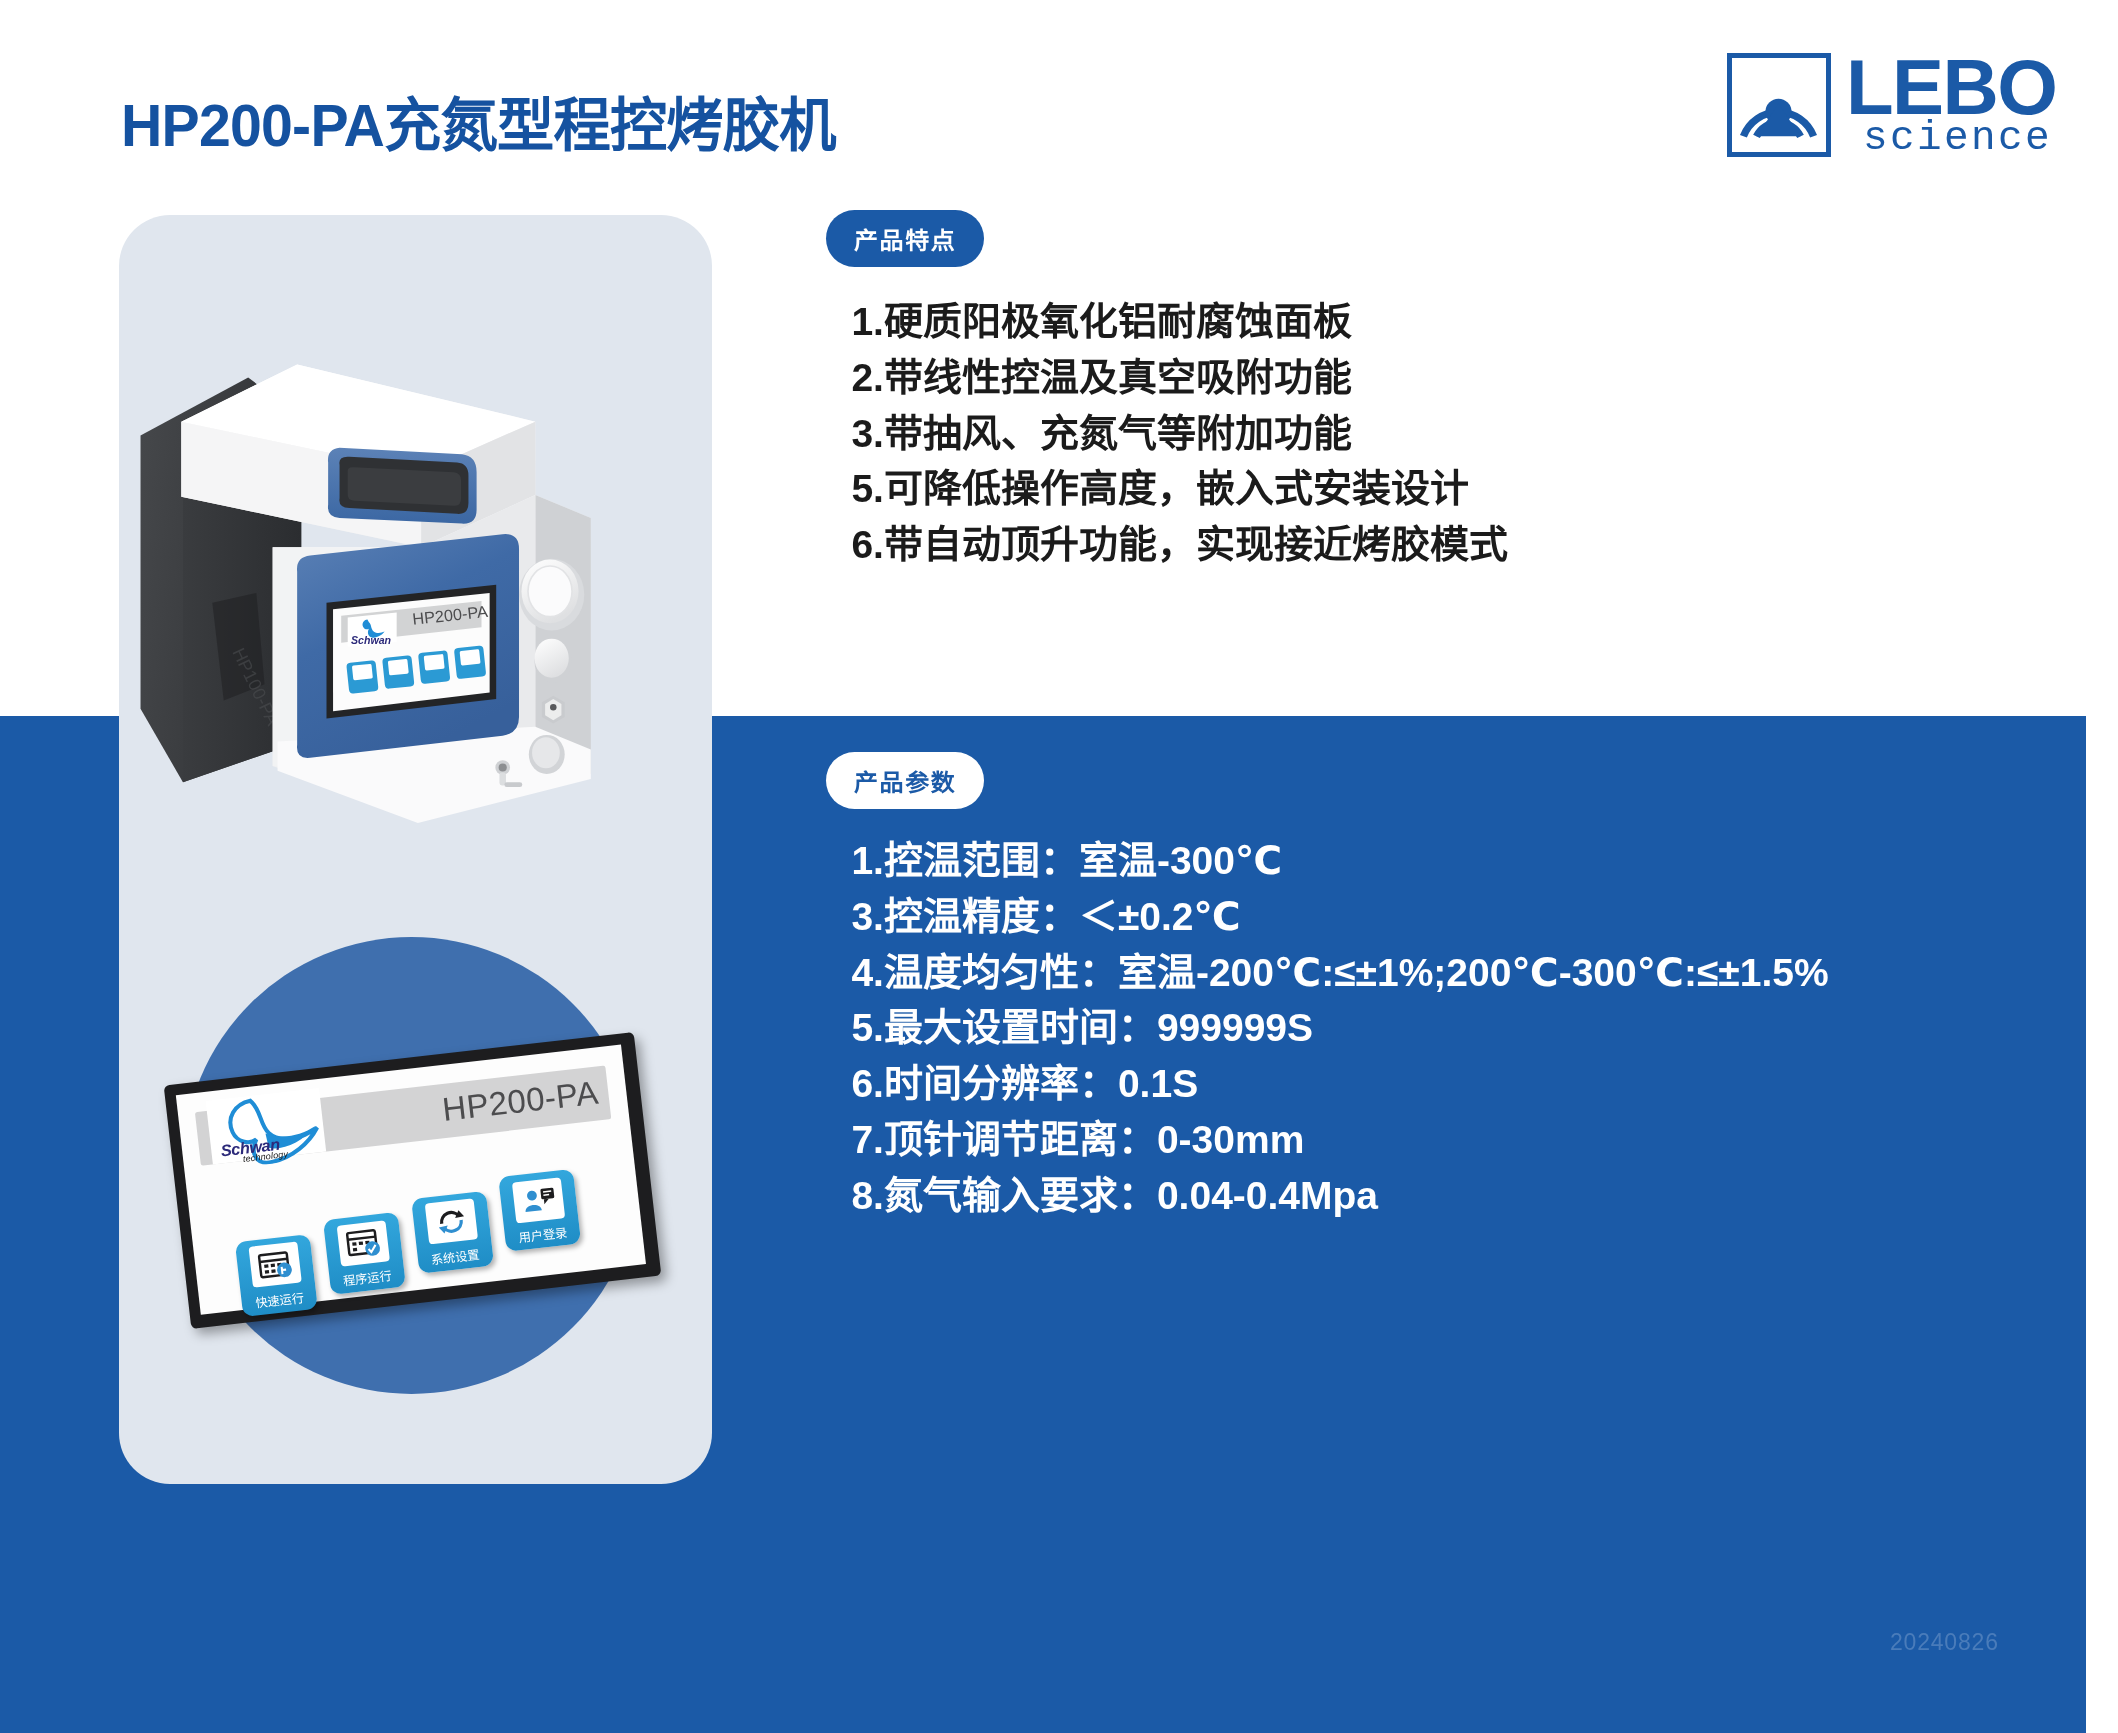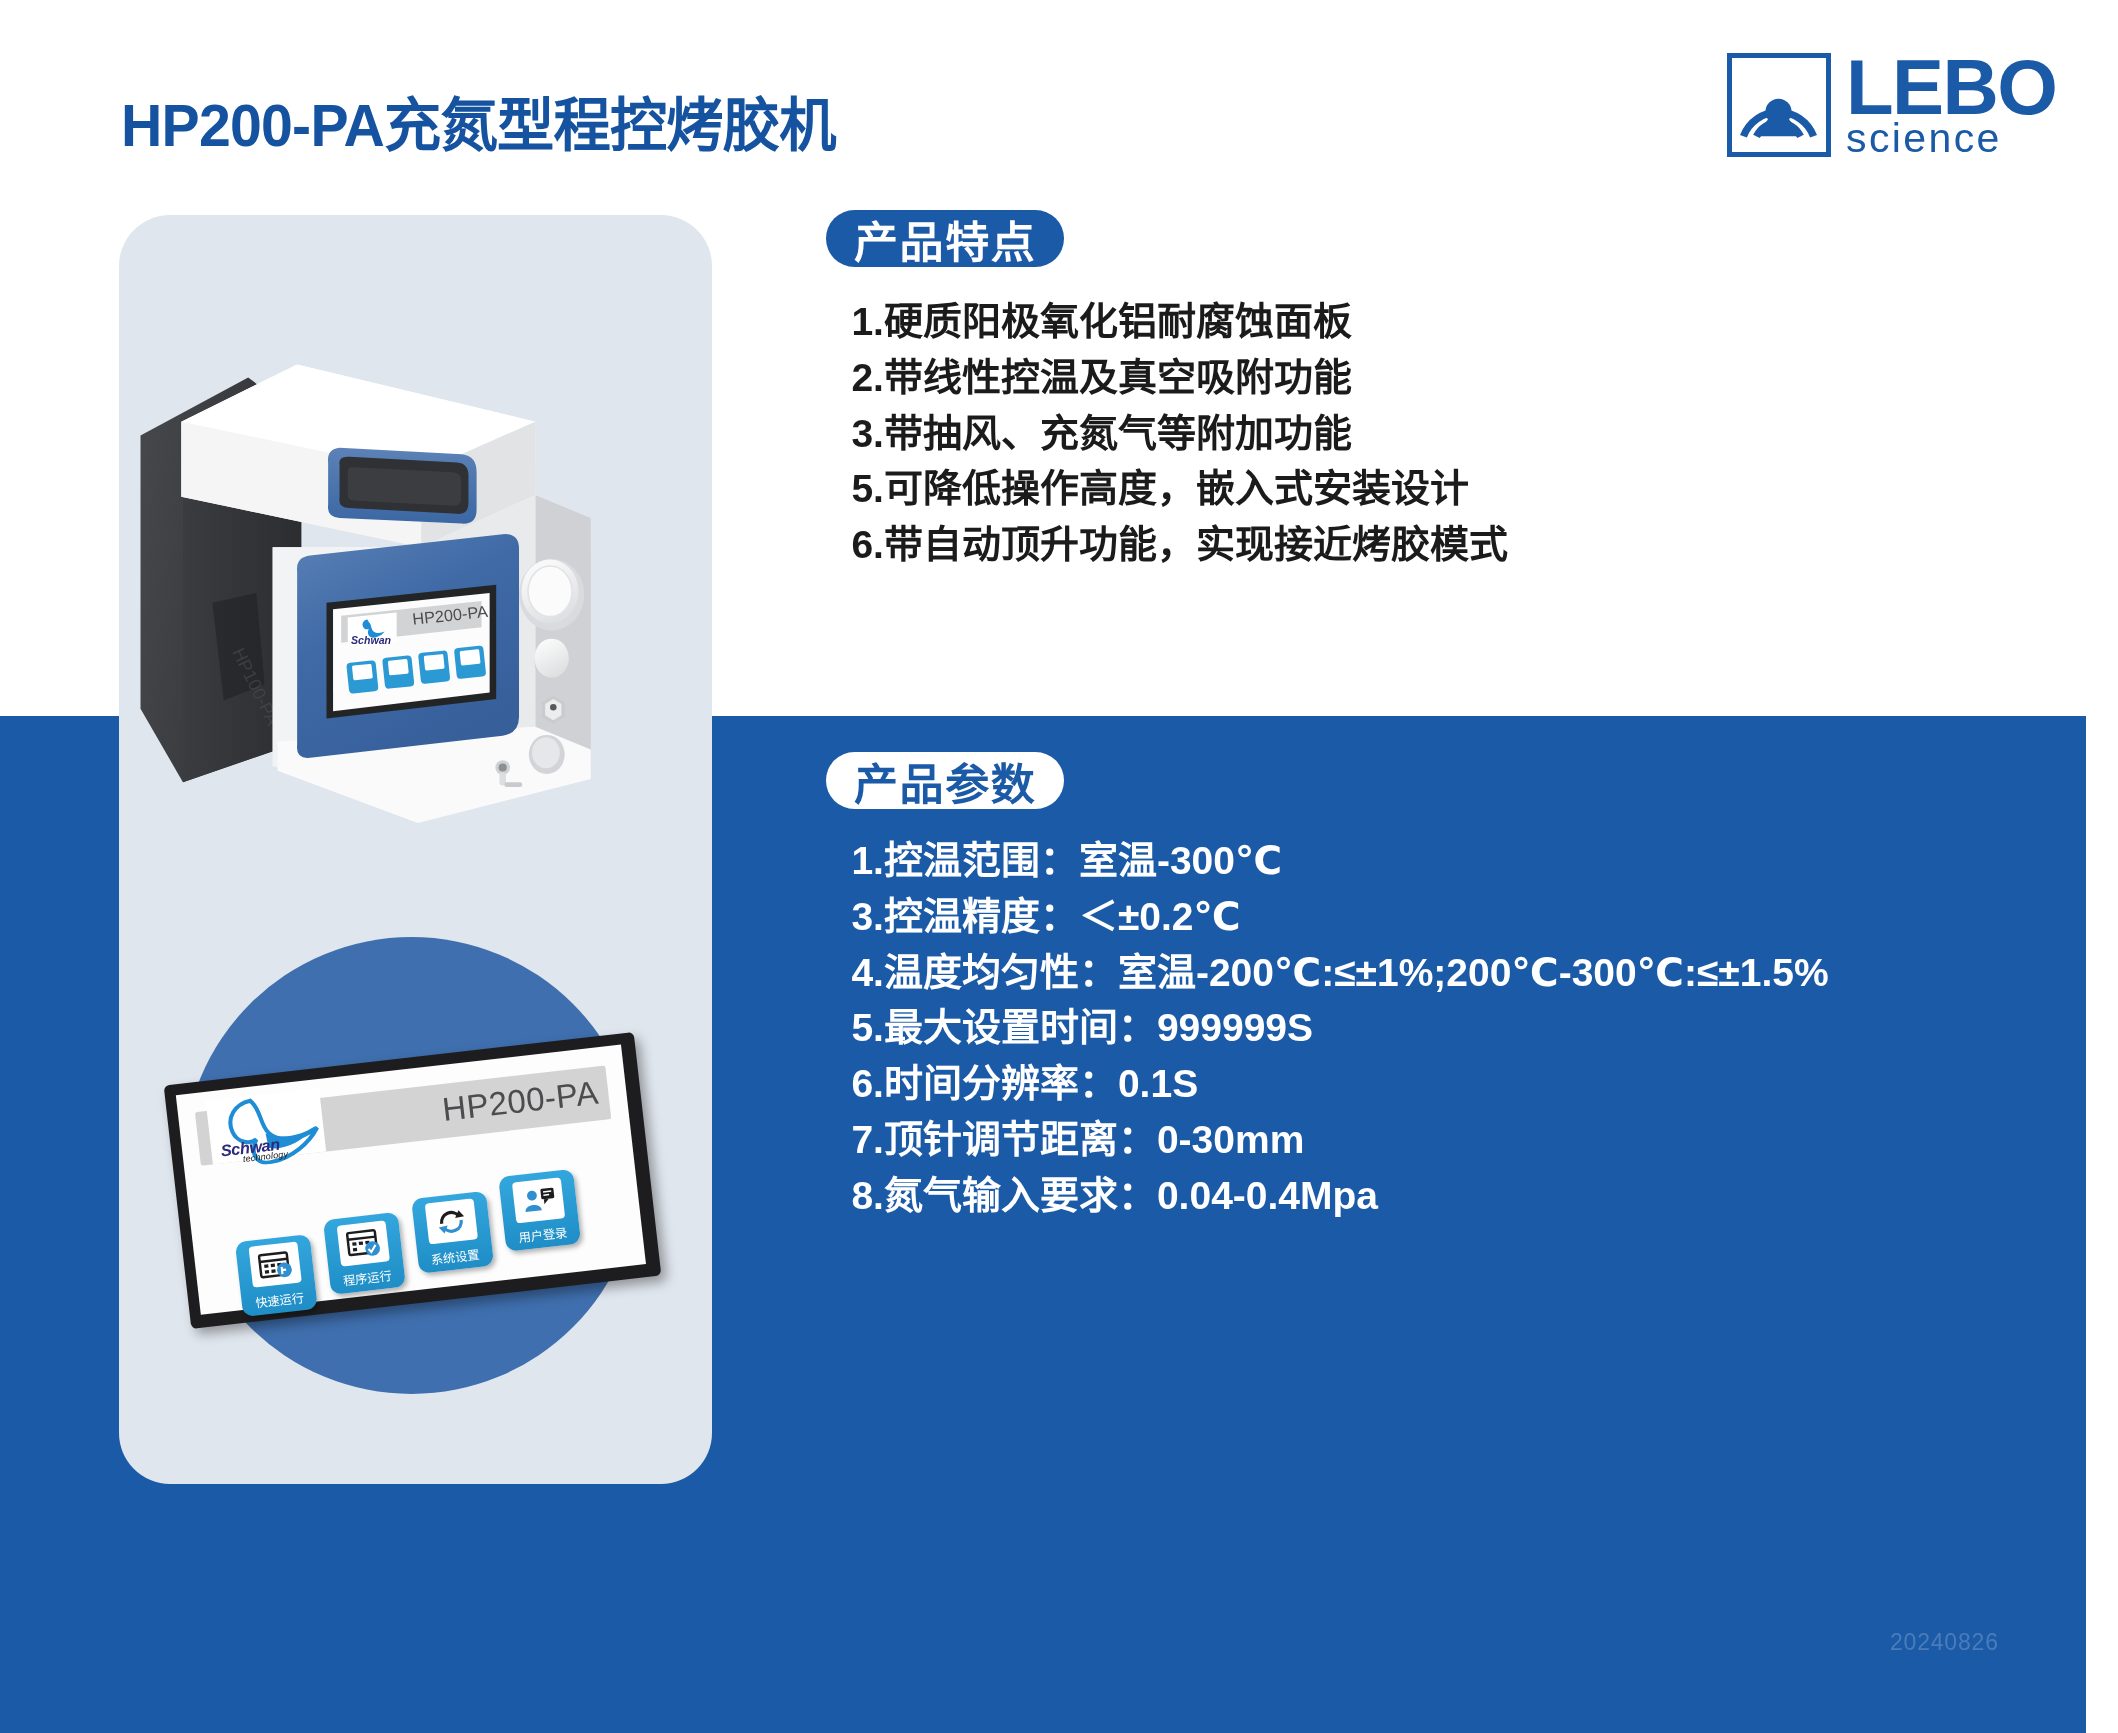--- a/index.html
+++ b/index.html
@@ -66,27 +66,28 @@
     left: 119px;
     top: -3.3px;
     font-size: 78px;
     font-weight: bold;
     color: #1b5aa7;
     letter-spacing: -1.6px;
     line-height: 1;
   }
   .logo-sub {
     position: absolute;
-    left: 119px;
+    left: 136px;
     top: 67px;
     font-size: 41px;
     color: #1b5aa7;
     letter-spacing: 2.4px;
     line-height: 1;
     font-weight: 500;
+    font-family: Liberation Mono, monospace;
   }
 
   
   .photo-card {
     position: absolute;
     left: 119px;
     top: 215px;
     width: 593px;
     height: 1269px;
     background: #e0e6ee;
@@ -246,21 +247,21 @@
 
   
   .pill {
     position: absolute;
     height: 57px;
     padding: 0 28px;
     border-radius: 31px;
     display: flex;
     align-items: center;
     justify-content: center;
-    font-size: 44px;
+    font-size: 24px;
     font-weight: bold;
     letter-spacing: 1.6px;
     white-space: nowrap;
   }
   .pill-features {
     left: 826px;
     top: 210px;
     background: #1b5aa7;
     color: #ffffff;
   }

